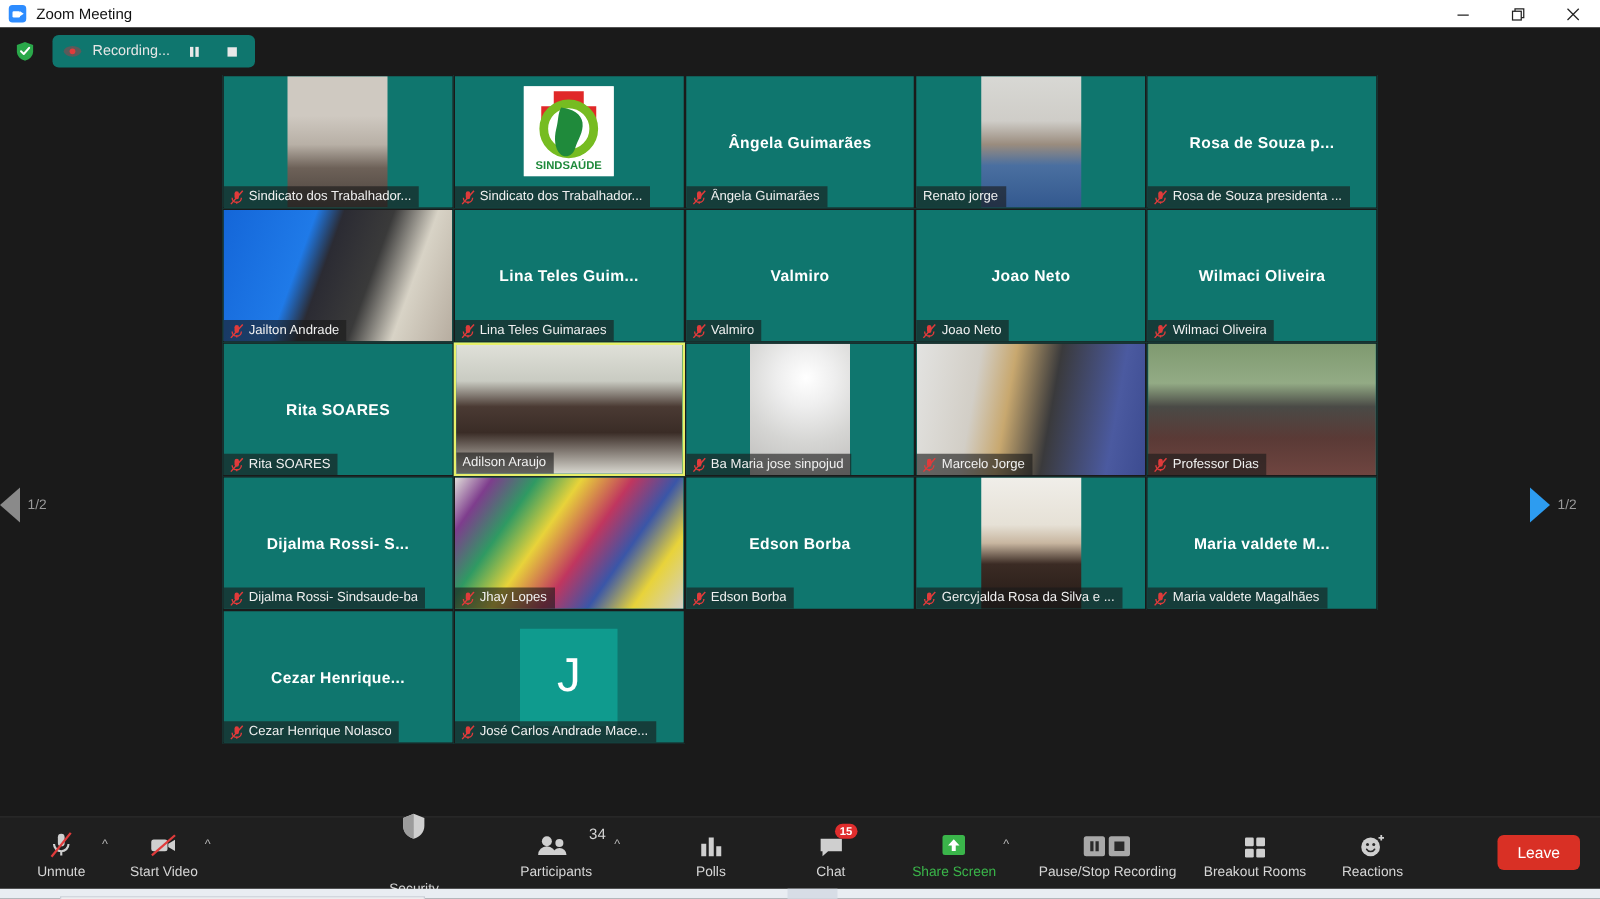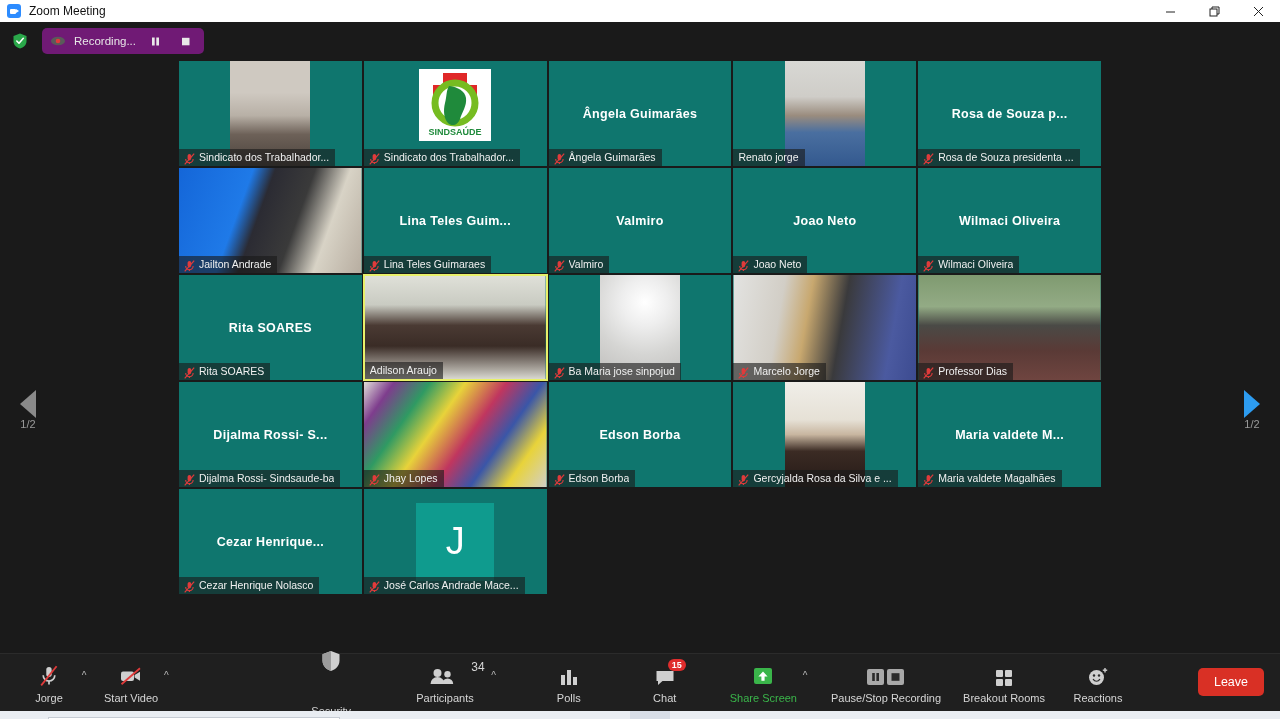--- a/index.html
+++ b/index.html
@@ -42,21 +42,21 @@
   .zoom-header {
     height: 38px; background: #1a1a1a; display: flex; align-items: center;
     position: relative; padding: 0 10px;
   }
   .shield-badge {
     width: 20px; height: 20px; flex: 0 0 20px;
     display: flex; align-items: center; justify-content: center;
   }
   .rec-pill {
     display: flex; align-items: center; gap: 8px;
-    background: #701a75; border-radius: 5px; height: 26px; padding: 0 8px;
+    background: #0f766e; border-radius: 5px; height: 26px; padding: 0 8px;
     margin-left: 12px;
   }
   .rec-dot-icon { width: 16px; height: 16px; display: flex; align-items: center; justify-content: center; }
   .rec-label { font-size: 11.5px; color: #e6e6e6; }
   .rec-ctrl {
     width: 22px; height: 20px; display: flex; align-items: center; justify-content: center;
   }
   .view-btn {
     position: absolute; right: 10px; top: 9px;
     display: flex; align-items: center; gap: 6px;
@@ -64,21 +64,21 @@
   }
   .grid-glyph { display: grid; grid-template-columns: repeat(3, 3px); grid-template-rows: repeat(3, 3px); gap: 1.5px; }
   .grid-glyph i { background: #e6e6e6; display: block; width: 3px; height: 3px; }
 
   
   .stage {
     position: relative; height: 593px; background: #1a1a1a; overflow: hidden;
   }
   .pager {
     position: absolute; top: 330px; width: 56px; text-align: center;
-    display: flex; flex-direction: column; align-items: center; 
+    display: flex; align-items: center; gap: 6px;
   }
   .pager.left { left: 0; }
   .pager.right { right: 0; }
   .pager .page-num { font-size: 11px; color: #9a9a9a; }
   .tri { width: 0; height: 0; }
   .tri.prev { border-top: 14px solid transparent; border-bottom: 14px solid transparent; border-right: 16px solid #8a8a8a; }
   .tri.next { border-top: 14px solid transparent; border-bottom: 14px solid transparent; border-left: 16px solid #2d9cf0; }
 
   .grid {
     position: absolute; left: 178px; top: 0; width: 924px;
@@ -514,21 +514,21 @@
   <div class="tb-group" style="margin-left:22px;">
     <div class="tb-item">
       <span class="tb-ico">
         <svg width="24" height="24" viewBox="0 0 24 24">
           <rect x="9.3" y="3" width="5.4" height="10" rx="2.7" fill="#cfcfcf"></rect>
           <path d="M6.2 11.2 a5.8 5.8 0 0 0 11.6 0" fill="none" stroke="#cfcfcf" stroke-width="1.7"></path>
           <line x1="12" y1="17" x2="12" y2="20.4" stroke="#cfcfcf" stroke-width="1.7"></line>
           <line x1="4.2" y1="21.4" x2="19.6" y2="2.3" stroke="#e03b3b" stroke-width="1.8"></line>
         </svg>
       </span>
-      <span class="tb-lbl">Jorge</span>
+      <span class="tb-lbl">Unmute</span>
     </div>
     <span class="caret">^</span>
   </div>
 
   <div class="tb-group" style="margin-left:14px;">
     <div class="tb-item">
       <span class="tb-ico">
         <svg width="26" height="24" viewBox="0 0 26 24">
           <rect x="3" y="7.5" width="13" height="9.5" rx="2" fill="#cfcfcf"></rect>
           <polygon points="16.6,11 22,7.8 22,16.8 16.6,13.6" fill="#cfcfcf"></polygon>

